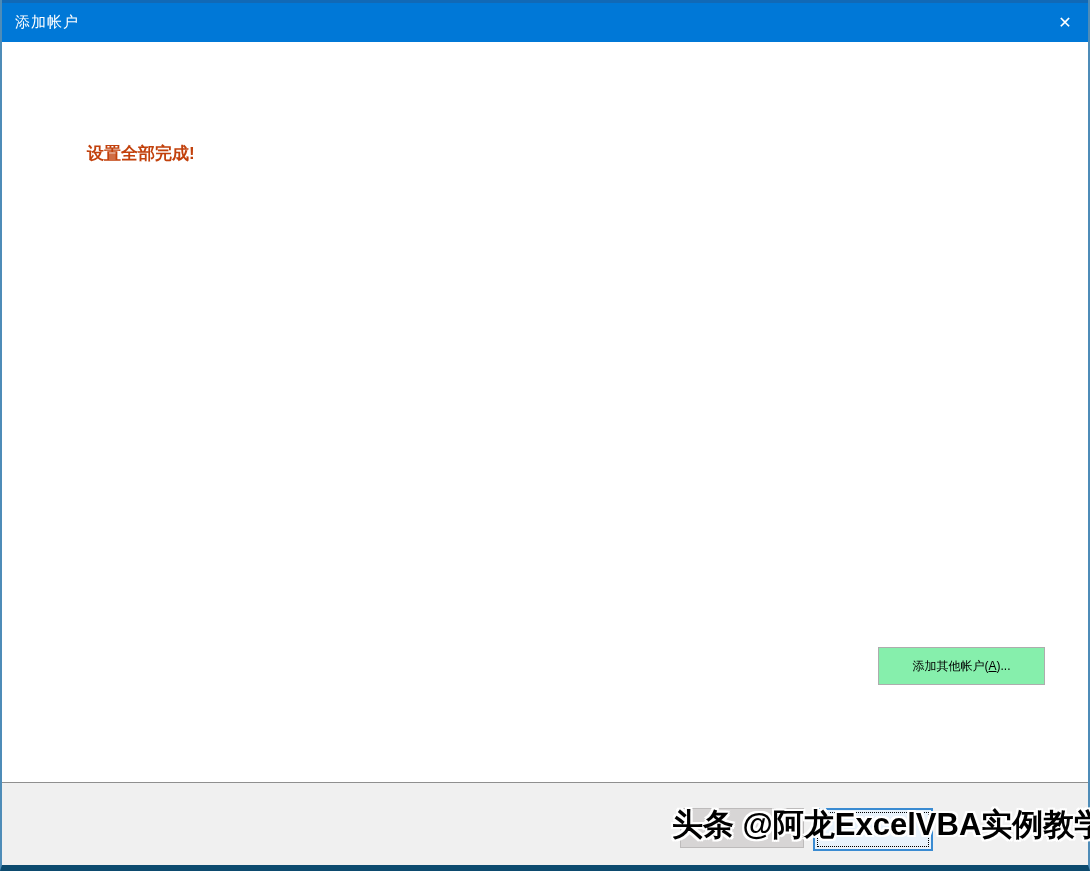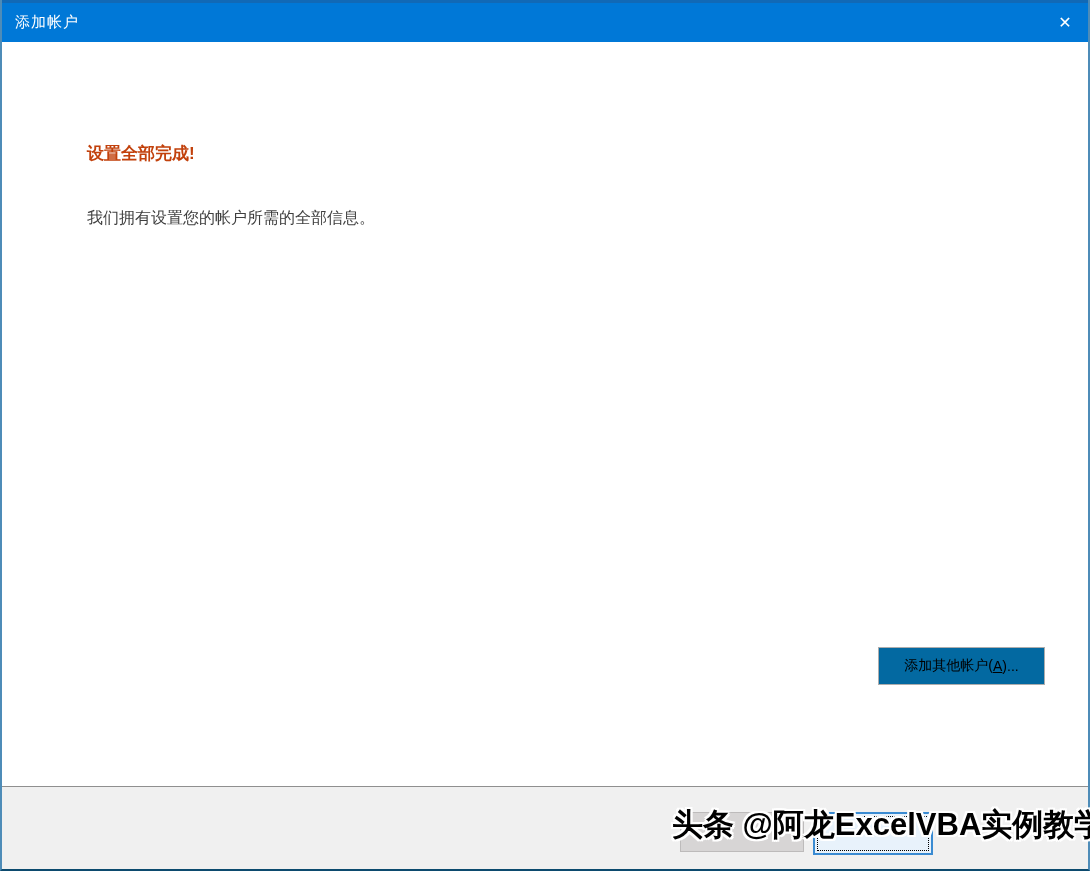--- a/index.html
+++ b/index.html
@@ -8,21 +8,21 @@
     font-family: "Liberation Sans", "DejaVu Sans", sans-serif;
     background: #ffffff;
     overflow: hidden;
   }
   .window {
     position: relative;
     width: 1090px; height: 871px;
     display: flex; flex-direction: column;
     border-left: 2px solid #4E8CB8;
     border-right: 2px solid #4E8CB8;
-    border-bottom: 2px solid #0c4a6e;
+    border-bottom: 6px solid #0c4a6e;
     background: #ffffff;
   }
   
   .titlebar {
     height: 42px; flex: 0 0 42px;
     background: #0078D7;
     border-top: 3px solid #1169B6;
     display: flex; align-items: center;
     color: #ffffff;
   }
@@ -53,24 +53,24 @@
   .body-text {
     position: absolute;
     left: 85px; top: 166px;
     font-size: 16px;
     color: #3F3F3F;
   }
   .add-other-btn {
     position: absolute;
     left: 876px; top: 605px;
     width: 167px; height: 38px;
-    background: #0369a1;
+    background: #86efac;
     border: 1px solid #ADADAD;
     font-family: inherit;
-    font-size: 14px;
+    font-size: 12px;
     color: #000000;
     display: flex; align-items: center; justify-content: center;
     white-space: nowrap;
   }
   .add-other-btn .access-key { text-decoration: underline; }
   
   .footer {
     position: relative;
     flex: 0 0 83px;
     background: #F0F0F0;
@@ -117,21 +117,20 @@
 
   <div class="titlebar">
     <span class="titlebar-title">添加帐户</span>
     <div class="close-btn">
       <span>✕</span>
     </div>
   </div>
 
   <div class="content">
     <div class="heading">设置全部完成!</div>
-    <div class="body-text">我们拥有设置您的帐户所需的全部信息。</div>
     <button class="add-other-btn">
       <span>添加其他帐户(</span>
         <span class="access-key">A</span>
         <span>)...</span>
     </button>
   </div>
 
   <div class="footer">
     <button class="back-btn"></button>
     <button class="finish-btn"></button>

